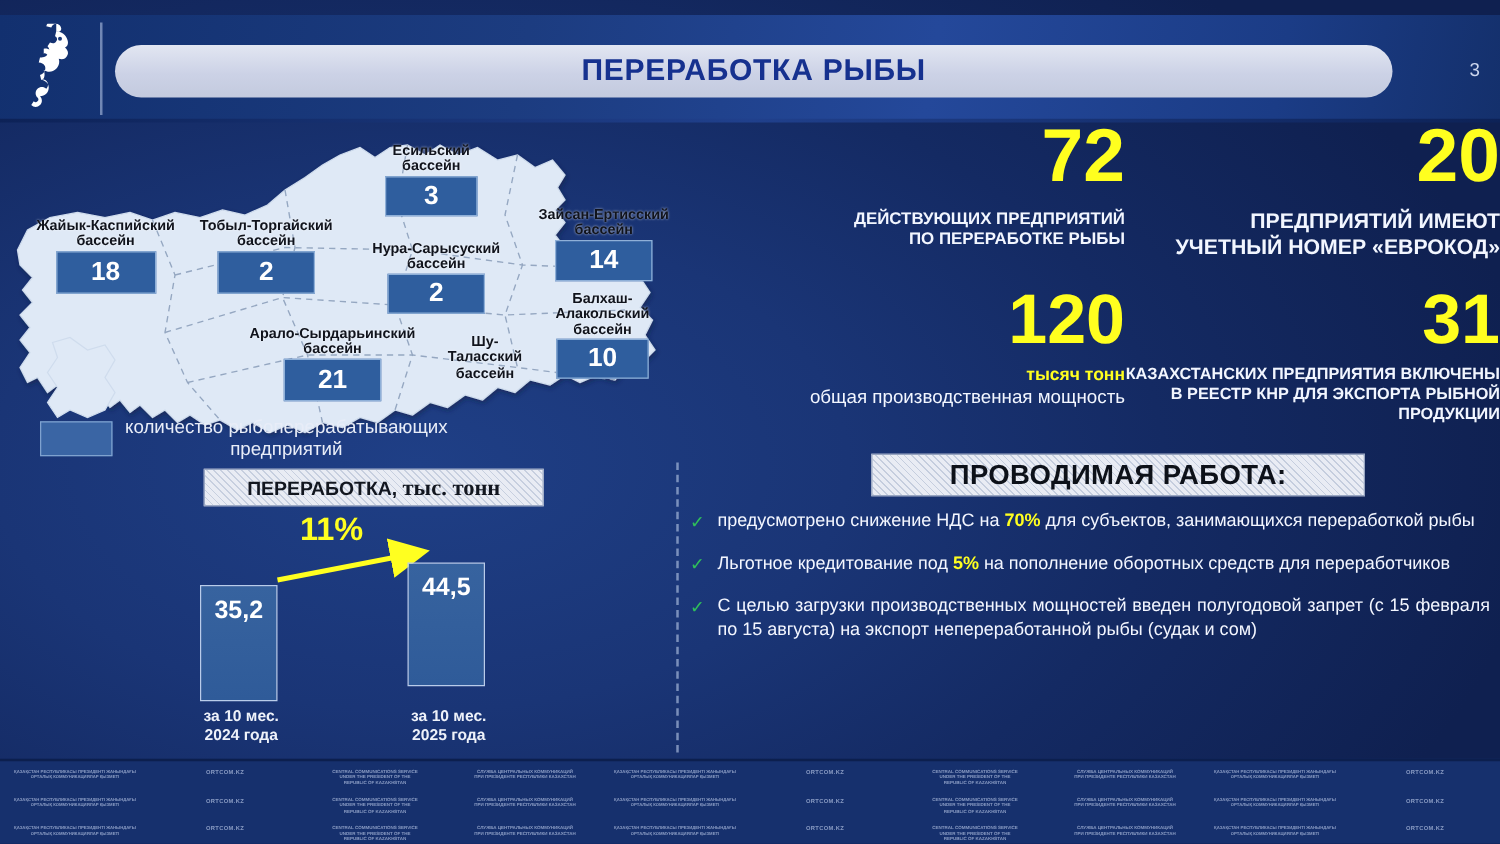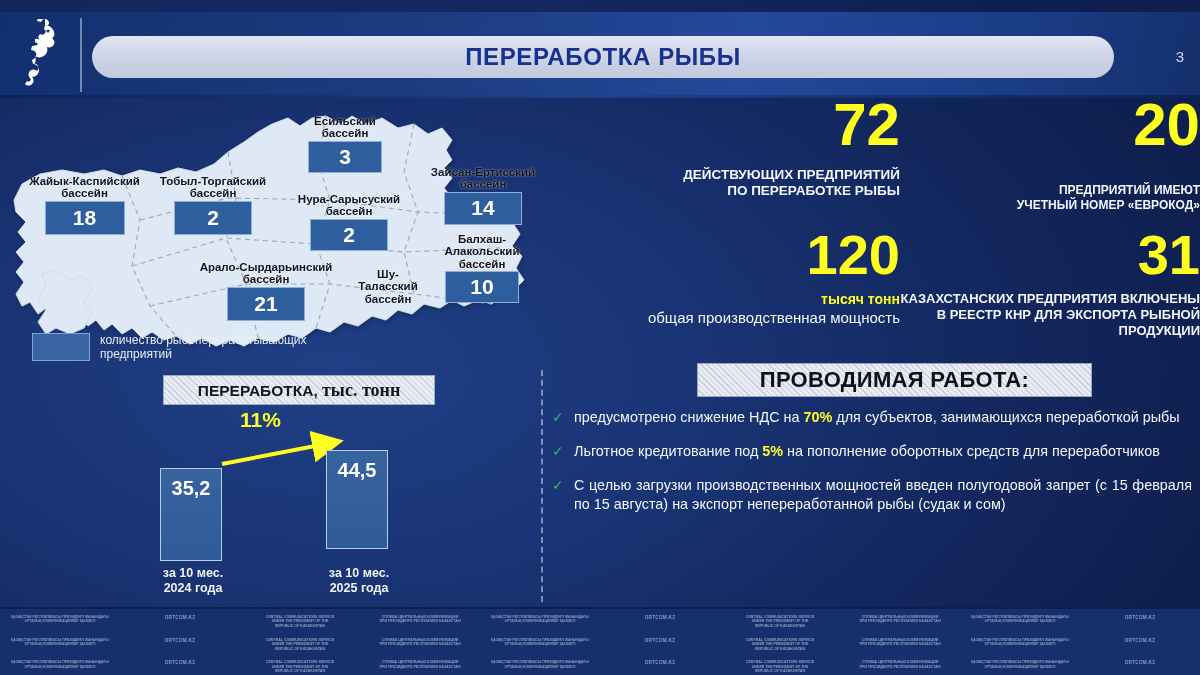--- a/index.html
+++ b/index.html
@@ -71,21 +71,21 @@
     margin-top:1px;
     background:#2f5e9e;
     border:1px solid #8fb0d8;
     color:#ffffff; font-size:21px; font-weight:bold;
     display:flex; align-items:center; justify-content:center;
   }
 
   
   .legend { position:absolute; left:32px; top:333px; display:flex; align-items:center; gap:10px; }
   .legend-swatch { width:58px; height:28px; background:#3a65a4; border:1px solid #7fa2cf; }
-  .legend-text { color:#e8edf8; font-size:12px; line-height:1.2; white-space:pre-line; }
+  .legend-text { color:#e8edf8; font-size:15px; line-height:1.2; text-align:center; white-space:pre-line; }
 
   
   #chart { position:absolute; left:130px; top:370px; width:340px; height:230px; }
   .chart-title-box {
     position:absolute; left:33px; top:5px; width:272px; height:30px;
     background:
       repeating-linear-gradient(45deg, rgba(120,140,175,.30) 0 1px, rgba(255,255,255,0) 1px 4px),
       #e9ecf4;
     border:1px solid #9aa8c4;
     display:flex; align-items:center; justify-content:center;
@@ -97,21 +97,21 @@
     position:absolute;
     background:linear-gradient(180deg,#37639f 0%, #2f5b99 100%);
     border:1px solid #b9ccea;
     display:flex; justify-content:center;
   }
   .bar-val { color:#fff; font-size:20px; font-weight:bold; margin-top:8px; }
   .bar-cap {
     position:absolute; color:#eef2fa; font-size:12.5px; font-weight:bold;
     line-height:1.2; text-align:center; white-space:pre-line;
   }
-  .growth { position:absolute; color:#ffff20; font-size:21px; font-weight:bold; }
+  .growth { position:absolute; color:#ffff20; font-size:26px; font-weight:bold; }
 
   
   .vdiv {
     position:absolute; left:541px; top:370px; width:0; height:232px;
     border-left:2px dashed rgba(175,192,225,.65);
   }
 
   
   .stat { position:absolute; text-align:right; }
   .stat-num { color:#ffff1f; font-weight:bold; line-height:1; }
@@ -297,21 +297,21 @@
   <div class="vdiv"></div>
 
   <div class="stat" style="left:600px; top:95px; width:300px;">
     <div class="stat-num" style="font-size:60px;">72</div>
     <div class="stat-cap" style="font-size:13.5px; margin-top:12px;">ДЕЙСТВУЮЩИХ ПРЕДПРИЯТИЙ
 ПО ПЕРЕРАБОТКЕ РЫБЫ</div>
   </div>
 
   <div class="stat" style="left:900px; top:95px; width:300px;">
     <div class="stat-num" style="font-size:60px;">20</div>
-    <div class="stat-cap" style="font-size:12px; margin-top:28px;">ПРЕДПРИЯТИЙ ИМЕЮТ
+    <div class="stat-cap" style="font-size:17px; margin-top:12px;">ПРЕДПРИЯТИЙ ИМЕЮТ
 УЧЕТНЫЙ НОМЕР «ЕВРОКОД»</div>
   </div>
 
   <div class="stat" style="left:580px; top:227px; width:320px;">
     <div class="stat-num" style="font-size:56px;">120</div>
     <div class="stat-sub-yellow" style="font-size:14px; margin-top:8px;">тысяч тонн</div>
     <div class="stat-cap" style="font-size:15px; font-weight:normal; margin-top:2px;">общая производственная мощность</div>
   </div>
 
   <div class="stat" style="left:880px; top:227px; width:320px;">

